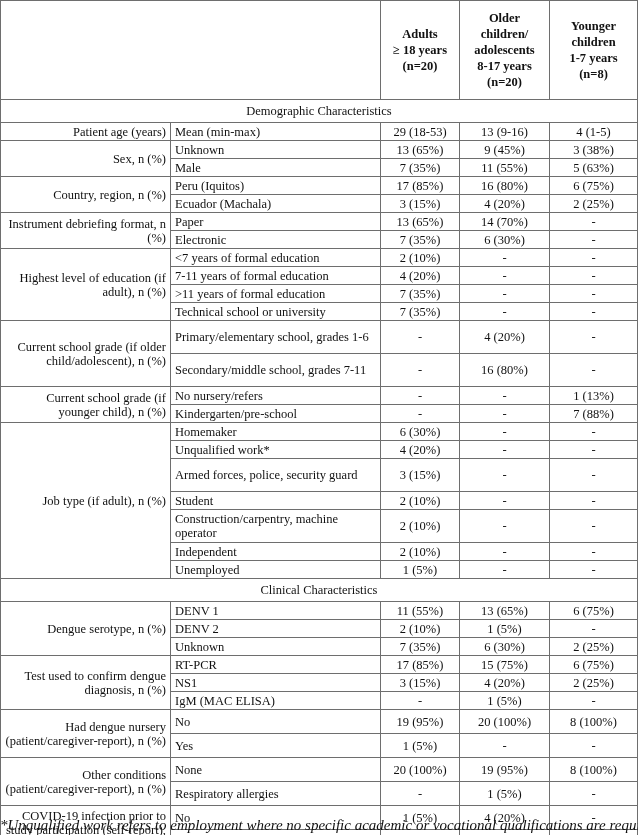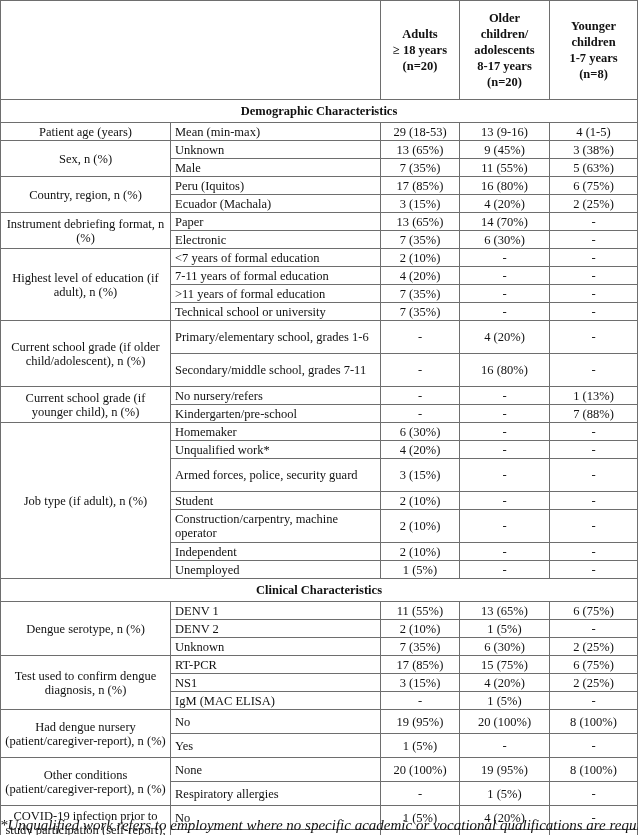--- a/index.html
+++ b/index.html
@@ -1,22 +1,22 @@
 <!DOCTYPE html>
 <html><head>
 <meta charset="utf-8">
 <style>
   html, body { margin: 0; padding: 0; background: #ffffff; }
   body { width: 638px; height: 835px; overflow: hidden; font-family: "Liberation Serif", serif; color: #111; }
   table.t { position: absolute; left: 0; top: 0; width: 637px; border-collapse: collapse; table-layout: fixed; font-size: 12.5px; line-height: 14px; }
   table.t td, table.t th { border: 1px solid #6e6e6e; padding: 1px 4px; vertical-align: middle; }
   table.t th { font-weight: bold; text-align: center; font-size: 12.5px; line-height: 16px; padding: 0 2px; }
   tr.hdr th { height: 98px; }
-  tr.sec td { text-align: center; font-weight: bold; height: 20px; }
-  td.cat { text-align: center; }
+  tr.sec td { text-align: center; font-weight: normal; height: 20px; }
+  td.cat { text-align: right; }
   td.sub { text-align: left; font-family: Liberation Serif, serif; }
   td.num { text-align: center; }
   tr.r td { height: 15px; }
   tr.r2 td { height: 30px; }
   tr.r2b td { height: 21px; }
   .foot { position: absolute; left: 0; top: 818px; width: 638px; text-align: center; font-style: italic; font-size: 15px; line-height: 15px; white-space: nowrap; }
 </style>
 </head>
 <body>
 

